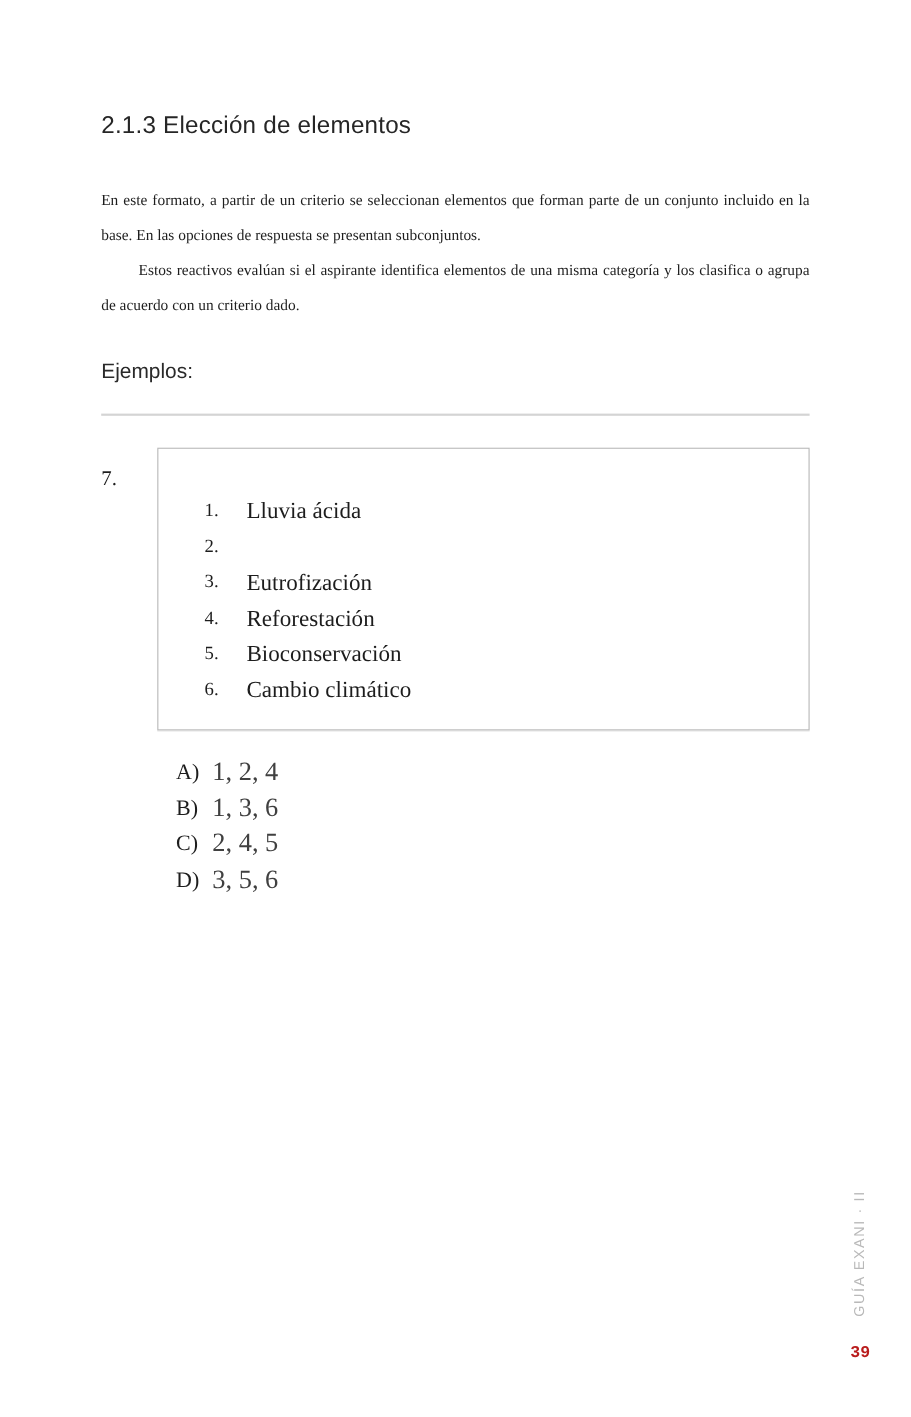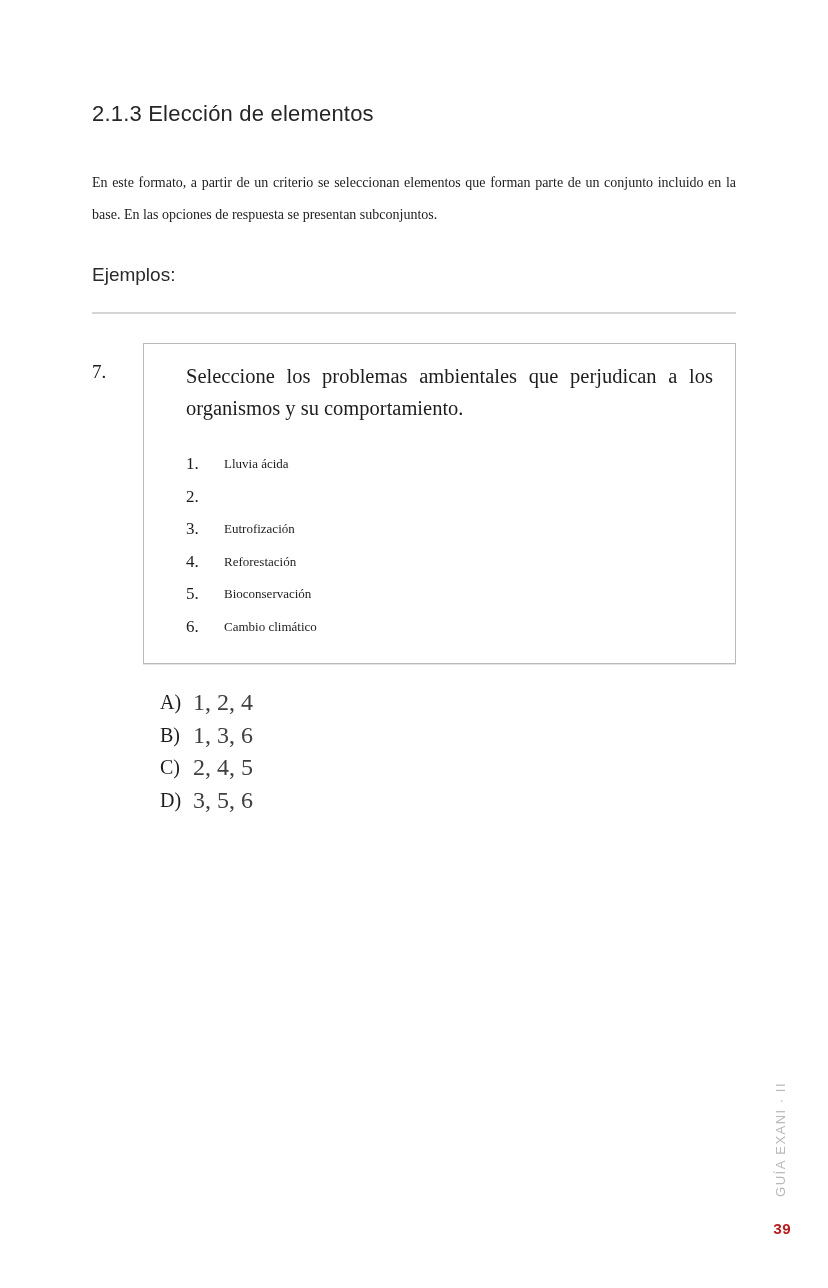--- a/index.html
+++ b/index.html
@@ -76,21 +76,21 @@
   }
   .q-item-num {
     width: 26px;
     font-size: 17px;
     color: #1d1d1d;
     text-align: left;
     flex-shrink: 0;
   }
   .q-item-text {
     padding-left: 12px;
-    font-size: 13px;
+    font-size: 21px;
     color: #1d1d1d;
   }
   .options {
     margin-top: 22px;
     margin-left: 68px;
   }
   .option {
     display: flex;
     line-height: 32.5px;
   }
@@ -129,28 +129,28 @@
 </head>
 <body>
 
 <div class="page">
   <div class="content">
 
     <h1 class="heading">2.1.3 Elección de elementos</h1>
 
     <div class="body-text">
       <p class="para">En este formato, a partir de un criterio se seleccionan elementos que forman parte de un conjunto incluido en la base. En las opciones de respuesta se presentan subconjuntos.</p>
+      <p class="para indent">Estos reactivos evalúan si el aspirante identifica elementos de una misma categoría y los clasifica o agrupa de acuerdo con un criterio dado.</p>
     </div>
 
     <div class="examples">Ejemplos:</div>
 
     <div class="question-row">
       <div class="q-number">7.</div>
       <div class="q-box">
-        <p class="q-stem">Seleccione los problemas ambientales que perjudican a los organismos y su comportamiento.</p>
         <div class="q-list">
           <div class="q-item">
             <span class="q-item-num">1.</span>
             <span class="q-item-text">Lluvia ácida</span>
           </div>
           <div class="q-item">
             <span class="q-item-num">2.</span>
           </div>
           <div class="q-item">
             <span class="q-item-num">3.</span>

